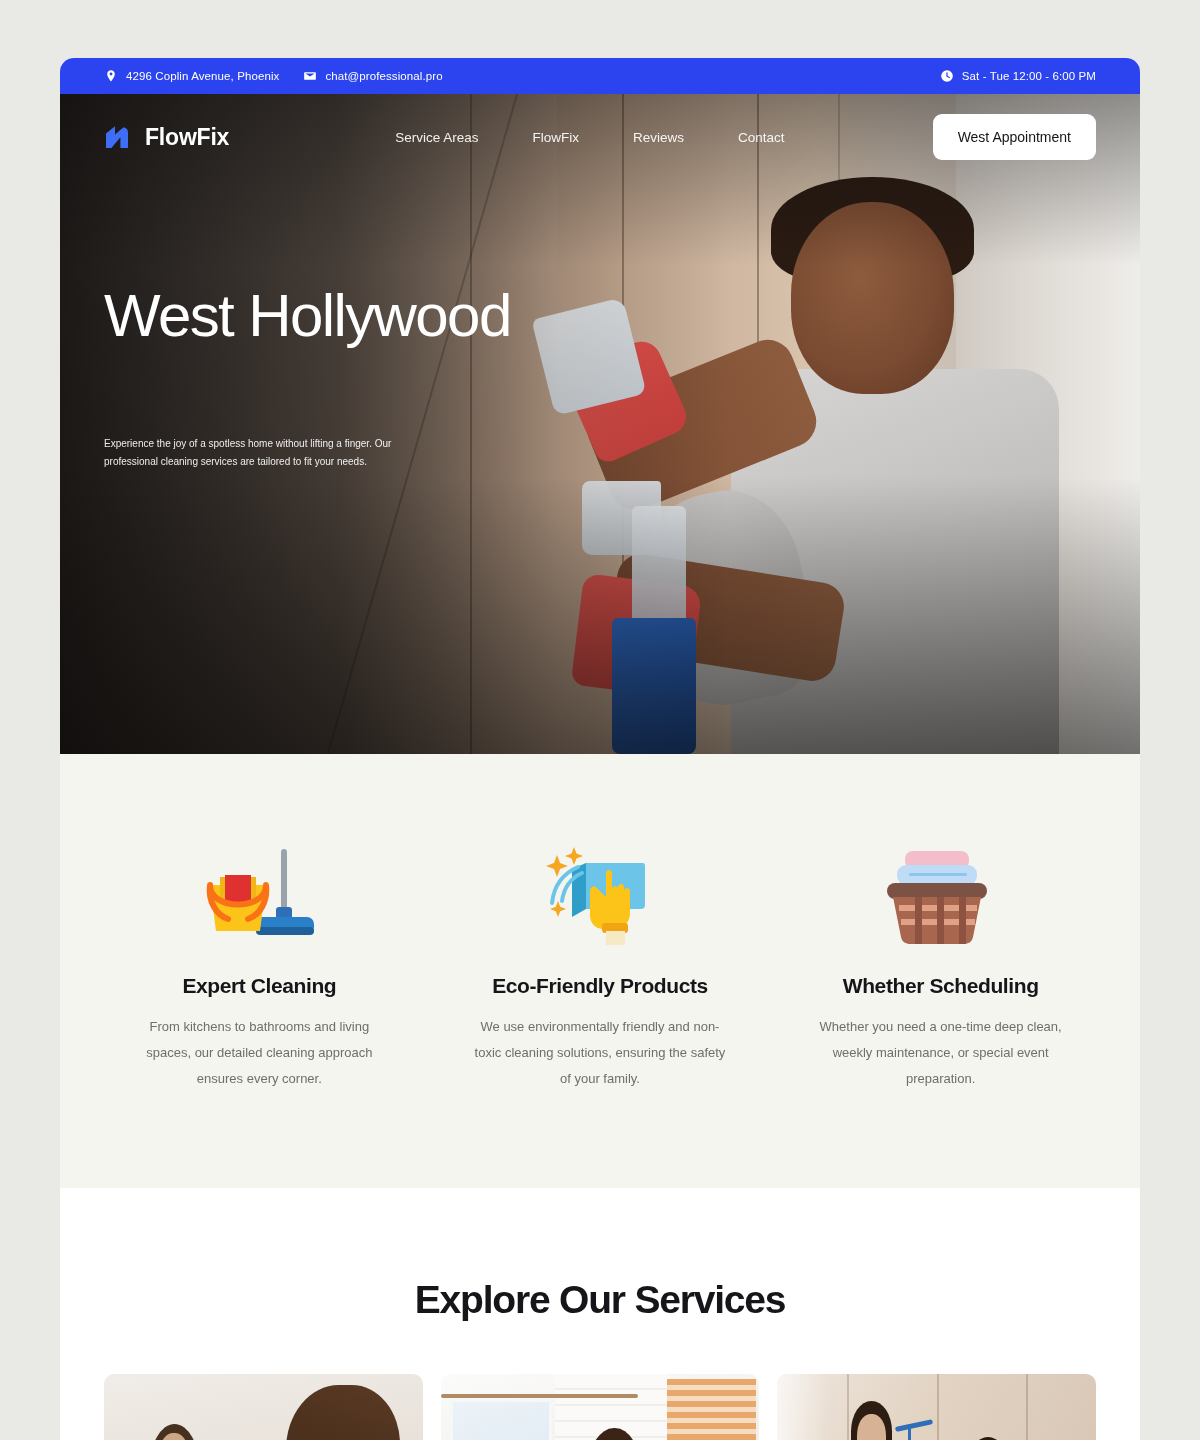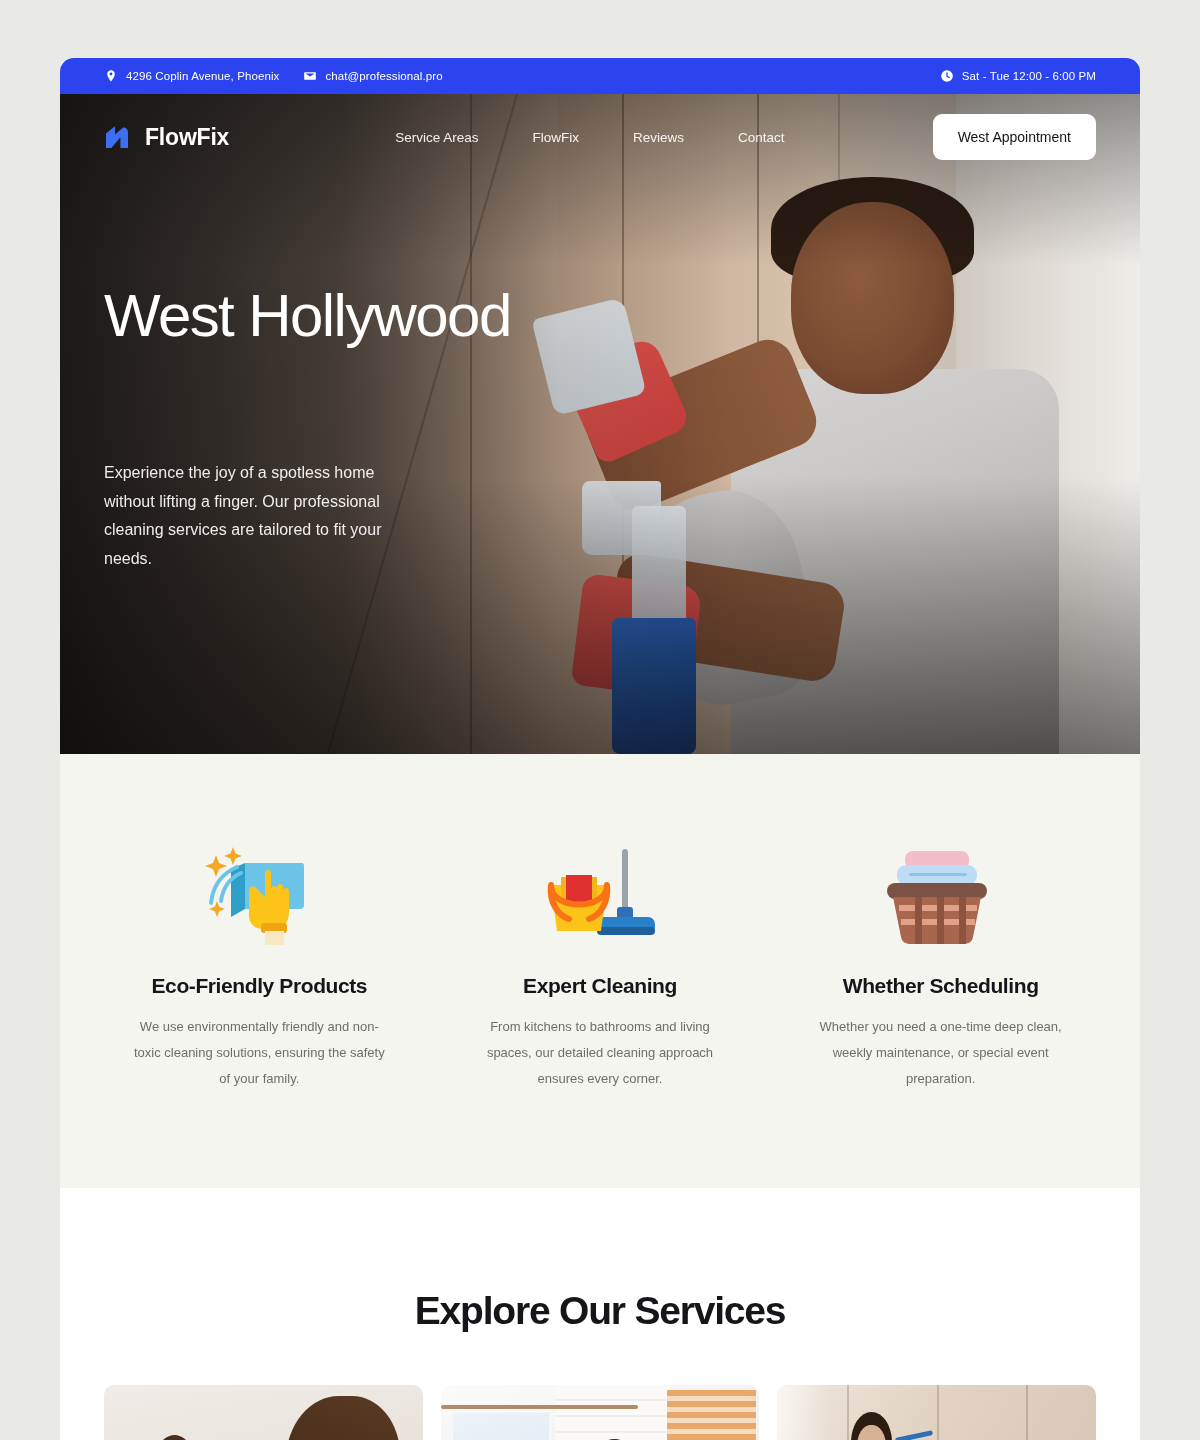--- a/index.html
+++ b/index.html
@@ -165,40 +165,40 @@
     font-weight: 400; letter-spacing: -1.6px; max-width: 640px;
   }
   .cta-btn {
     margin-top: 48px;
     background: #fae65a; color: #16161a;
     border: none; border-radius: 8px;
     padding: 17px 26px; font-size: 14.5px; font-weight: 700;
     font-family: "Liberation Sans", sans-serif; cursor: pointer;
   }
   .hero-sub {
-    margin-top: 110px; max-width: 300px;
-    color: rgba(255,255,255,.92); font-size: 16px; line-height: 1.78;
+    margin-top: 86px; max-width: 300px;
+    color: rgba(255,255,255,.92); font-size: 10px; line-height: 1.78;
   }
 
   
   .features {
     background: #f5f5ef;
     padding: 86px 44px 96px 44px;
     display: grid; grid-template-columns: repeat(3, 1fr); gap: 0 30px;
   }
   .feature { text-align: center; }
   .f-icon { height: 110px; display: flex; align-items: center; justify-content: center; }
   .f-title { font-size: 21px; font-weight: 700; color: #16161a; letter-spacing: -.4px; margin-top: 24px; }
   .f-text { margin: 16px auto 0; max-width: 252px; font-size: 13px; line-height: 2.0; color: #6e6e6b; }
 
   
   .services { background: #fff; padding: 90px 44px 0 44px; }
   .s-head {
     text-align: center; font-size: 39px; font-weight: 700;
-    color: #16161a; letter-spacing: -1.2px; margin-top: 11px;
+    color: #16161a; letter-spacing: -1.2px;
   }
   .cards {
     margin-top: 52px;
     display: grid; grid-template-columns: repeat(3, 1fr); gap: 18px;
   }
   .card { border-radius: 10px; overflow: hidden; height: 180px; position: relative; }
   .card-img { position: absolute; inset: 0; }
 
   
   .c1 { background: linear-gradient(170deg, #f0ece7 0%, #e7e0d8 60%, #ded5cb 100%); }
@@ -309,54 +309,54 @@
         <span>West Hollywood</span><br>
       </h1>
       <p class="hero-sub">Experience the joy of a spotless home without lifting a finger. Our professional cleaning services are tailored to fit your needs.</p>
     </div>
   </section>
 
   <section class="features">
 
     <div class="feature">
       <div class="f-icon">
+        <svg width="130" height="100" viewBox="0 0 130 100">
+          <rect x="87" y="4" width="6" height="62" rx="3" fill="#9aa3ab"></rect>
+          <rect x="82" y="62" width="16" height="12" rx="3" fill="#2f6fb8"></rect>
+          <rect x="62" y="72" width="58" height="17" rx="7" fill="#2a7fc9"></rect>
+          <rect x="62" y="82" width="58" height="8" rx="4" fill="#1f5f9c"></rect>
+          <path d="M16 40h56l-6 46H22z" fill="#fcc419"></path>
+          <rect x="26" y="32" width="36" height="26" fill="#f0b617"></rect>
+          <rect x="31" y="30" width="26" height="30" fill="#e03131"></rect>
+          <path d="M16 40c0 26 56 26 56 0" fill="none" stroke="#f97316" stroke-width="6"></path>
+          <path d="M16 40c-2 16 6 30 18 34" fill="none" stroke="#f97316" stroke-width="6" stroke-linecap="round"></path>
+          <path d="M72 40c2 16-6 30-18 34" fill="none" stroke="#f97316" stroke-width="6" stroke-linecap="round"></path>
+        </svg>
+      </div>
+      <div class="f-title">Expert Cleaning</div>
+      <div class="f-text">From kitchens to bathrooms and living spaces, our detailed cleaning approach ensures every corner.</div>
+    </div>
+
+    <div class="feature">
+      <div class="f-icon">
         <svg width="120" height="100" viewBox="0 0 120 100">
           <path d="M46 18h56c3 0 3 2 3 4v38c0 3-2 4-4 4H46z" fill="#6cc5e8"></path>
           <path d="M46 18v46l-14 8V24z" fill="#2f9fc9"></path>
           <path d="M22 56c2-14 9-23 20-28" fill="none" stroke="#6cc5e8" stroke-width="4" stroke-linecap="round"></path>
           <path d="M12 58c2-18 12-30 26-36" fill="none" stroke="#6cc5e8" stroke-width="4" stroke-linecap="round"></path>
           <path d="M17 10l3 8 8 3-8 3-3 8-3-8-8-3 8-3z" fill="#f5a623"></path>
           <path d="M34 2l2.5 6.5L43 11l-6.5 2.5L34 20l-2.5-6.5L25 11l6.5-2.5z" fill="#f5a623"></path>
           <path d="M18 56l2.2 5.8L26 64l-5.8 2.2L18 72l-2.2-5.8L10 64l5.8-2.2z" fill="#f5a623"></path>
           <path d="M50 46c0-4 4-6 7-3l9 9V28c0-4 6-4 6 0v16c0-4 6-4 6 0v-2c0-4 6-4 6 0v4c0-4 6-4 6 0v22c0 10-7 16-17 16H64c-9 0-14-6-14-14z" fill="#fcc419"></path>
           <rect x="62" y="78" width="26" height="10" rx="3" fill="#f0a512"></rect>
           <rect x="66" y="86" width="19" height="14" fill="#f7e9c4"></rect>
         </svg>
       </div>
       <div class="f-title">Eco-Friendly Products</div>
       <div class="f-text">We use environmentally friendly and non-toxic cleaning solutions, ensuring the safety of your family.</div>
-    </div>
-
-    <div class="feature">
-      <div class="f-icon">
-        <svg width="130" height="100" viewBox="0 0 130 100">
-          <rect x="87" y="4" width="6" height="62" rx="3" fill="#9aa3ab"></rect>
-          <rect x="82" y="62" width="16" height="12" rx="3" fill="#2f6fb8"></rect>
-          <rect x="62" y="72" width="58" height="17" rx="7" fill="#2a7fc9"></rect>
-          <rect x="62" y="82" width="58" height="8" rx="4" fill="#1f5f9c"></rect>
-          <path d="M16 40h56l-6 46H22z" fill="#fcc419"></path>
-          <rect x="26" y="32" width="36" height="26" fill="#f0b617"></rect>
-          <rect x="31" y="30" width="26" height="30" fill="#e03131"></rect>
-          <path d="M16 40c0 26 56 26 56 0" fill="none" stroke="#f97316" stroke-width="6"></path>
-          <path d="M16 40c-2 16 6 30 18 34" fill="none" stroke="#f97316" stroke-width="6" stroke-linecap="round"></path>
-          <path d="M72 40c2 16-6 30-18 34" fill="none" stroke="#f97316" stroke-width="6" stroke-linecap="round"></path>
-        </svg>
-      </div>
-      <div class="f-title">Expert Cleaning</div>
-      <div class="f-text">From kitchens to bathrooms and living spaces, our detailed cleaning approach ensures every corner.</div>
     </div>
 
     <div class="feature">
       <div class="f-icon">
         <svg width="120" height="100" viewBox="0 0 120 100">
           <rect x="24" y="6" width="64" height="18" rx="8" fill="#f3bdcb"></rect>
           <rect x="16" y="20" width="80" height="20" rx="9" fill="#bfdcf7"></rect>
           <rect x="28" y="28" width="58" height="3" rx="1.5" fill="#8fc4ef"></rect>
           <rect x="6" y="38" width="100" height="16" rx="8" fill="#7b5243"></rect>
           <path d="M12 52h88l-8 40c-1 5-5 7-9 7H29c-4 0-8-2-9-7z" fill="#a9664f"></path>

